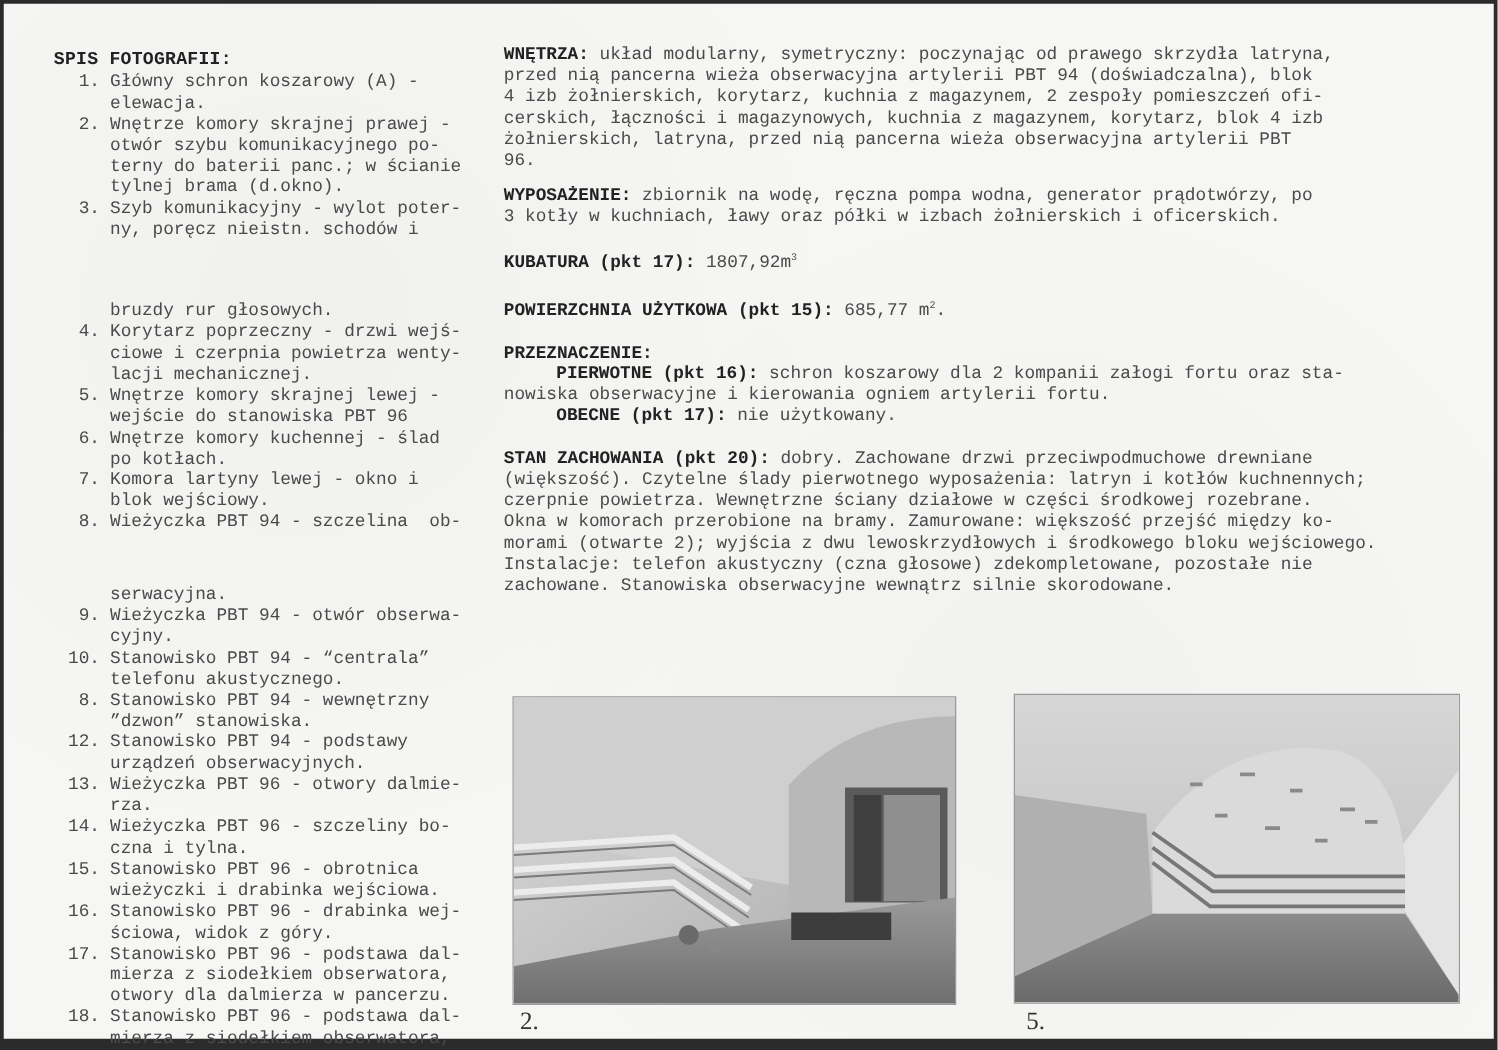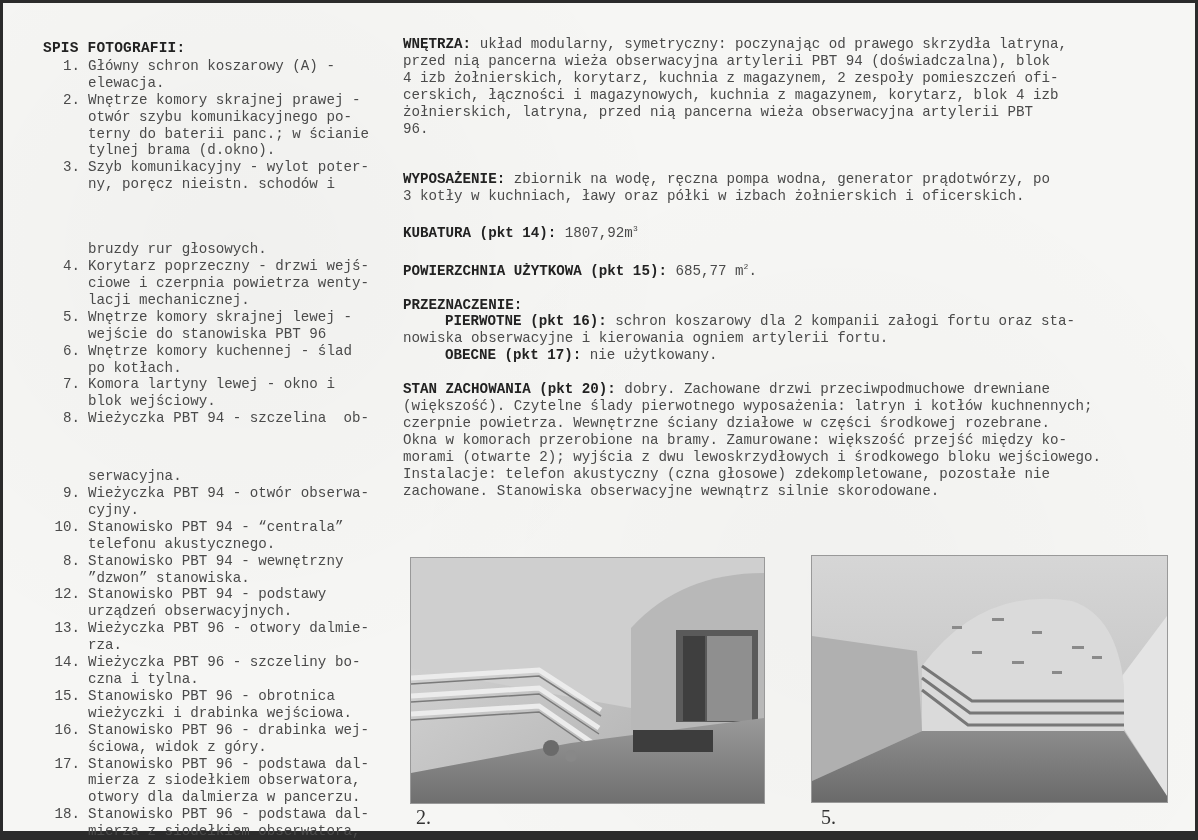--- a/index.html
+++ b/index.html
@@ -130,37 +130,37 @@
         </li>
         <li>
           <span class="num">19,</span>
           <span class="txt"><span class="line" style="padding-left: 8px;">20. Przekroje stanowiska PBT 94 i</span><span class="line" style="padding-left: 8px;">PBT 96, wg inwentaryzacji z 1926r</span></span>
         </li>
       </ul>
   </div>
 
   <div class="right-col">
 
-    <div class="sec" style="margin-bottom:34px">
+    <div class="sec" style="margin-bottom:12px">
       <span class="line"><span class="label">WNĘTRZA:</span><span> układ modularny, symetryczny: poczynając od prawego skrzydła latryna,</span></span>
       <span class="line">przed nią pancerna wieża obserwacyjna artylerii PBT 94 (doświadczalna), blok</span>
       <span class="line">4 izb żołnierskich, korytarz, kuchnia z magazynem, 2 zespoły pomieszczeń ofi-</span>
       <span class="line">cerskich, łączności i magazynowych, kuchnia z magazynem, korytarz, blok 4 izb</span>
       <span class="line">żołnierskich, latryna, przed nią pancerna wieża obserwacyjna artylerii PBT</span>
       <span class="line">96.</span>
     </div>
 
     <div class="sec" style="margin-bottom:16px">
       <span class="line"><span class="label">WYPOSAŻENIE:</span><span> zbiornik na wodę, ręczna pompa wodna, generator prądotwórzy, po</span></span>
       <span class="line">3 kotły w kuchniach, ławy oraz półki w izbach żołnierskich i oficerskich.</span>
     </div>
 
 
     <div class="sec" style="margin-bottom:17px">
-      <span class="line"><span class="label">KUBATURA (pkt 14):</span><span> 1807,92m</span><sup style="font-size:8px">3</sup></span>
+      <span class="line"><span class="label">KUBATURA (pkt 17):</span><span> 1807,92m</span><sup style="font-size:8px">3</sup></span>
     </div>
 
     <div class="sec" style="margin-bottom:17px">
       <span class="line"><span class="label">POWIERZCHNIA UŻYTKOWA (pkt 15):</span><span> 685,77 m</span><sup style="font-size:8px">2</sup><span>.</span></span>
     </div>
 
     <div class="sec" style="margin-bottom:17px">
       <span class="line label">PRZEZNACZENIE:</span>
       <span class="line indent"><span class="label">PIERWOTNE (pkt 16):</span><span> schron koszarowy dla 2 kompanii załogi fortu oraz sta-</span></span>
       <span class="line">nowiska obserwacyjne i kierowania ogniem artylerii fortu.</span>

